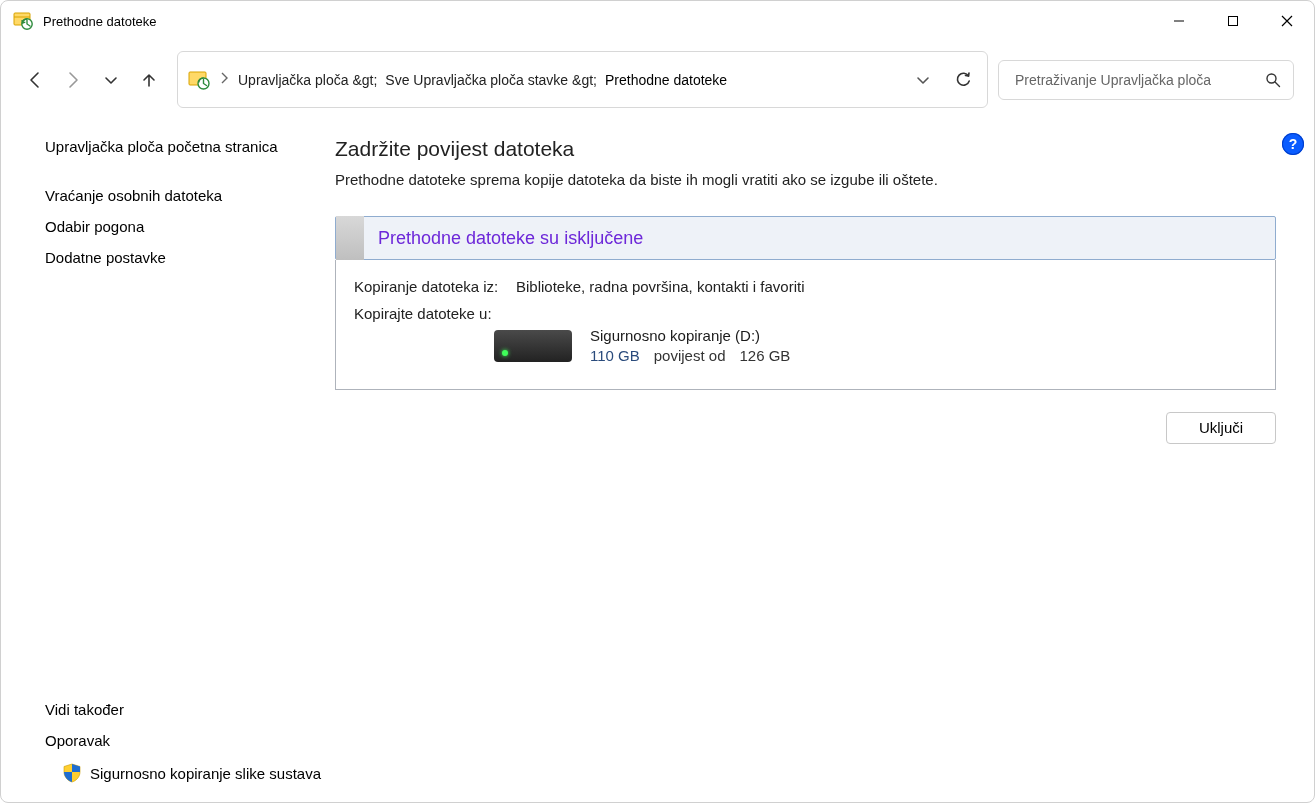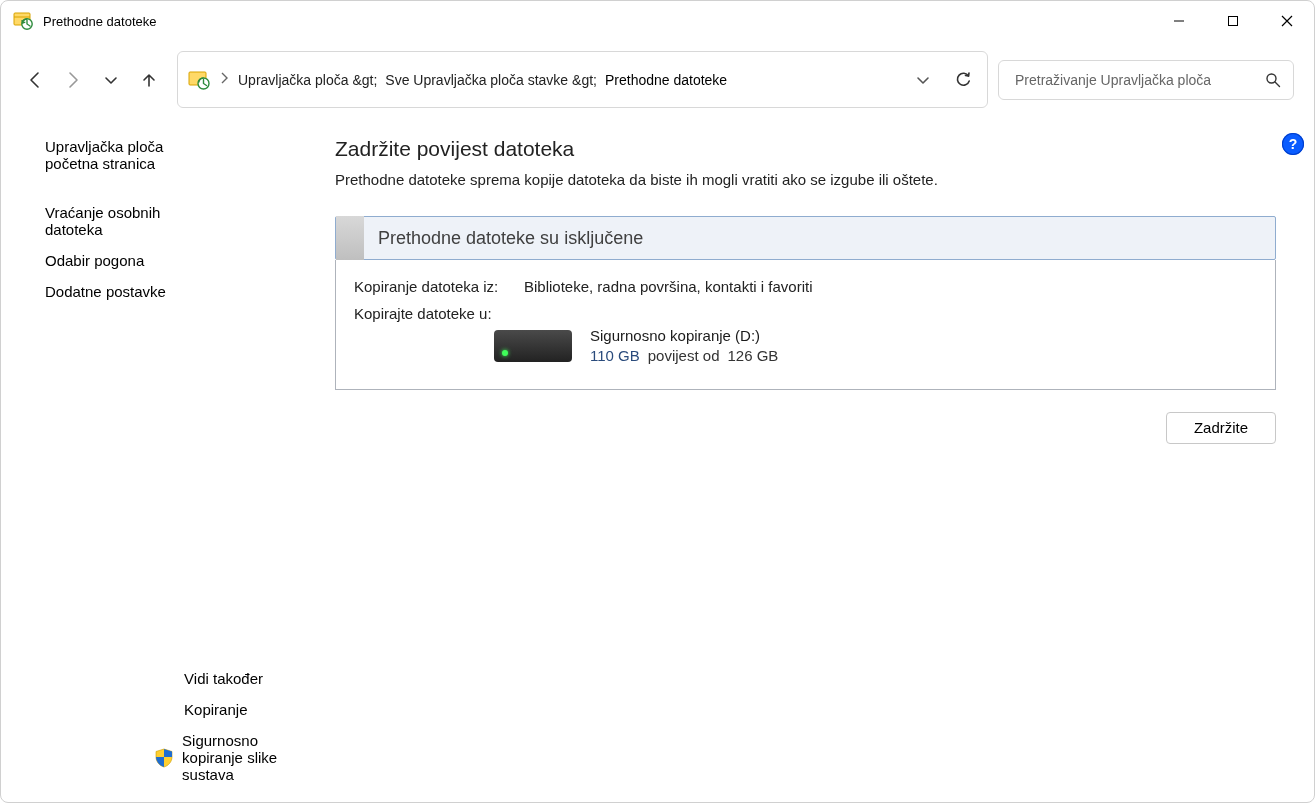--- a/index.html
+++ b/index.html
@@ -113,21 +113,21 @@
 
   
   .content {
     display: flex;
     padding: 14px 38px 20px 38px;
     height: calc(100% - 110px);
   }
   .sidebar {
     width: 292px;
     padding: 6px 10px 0 6px;
-    display:flex; flex-direction:row;
+    display:flex; flex-direction:column;
   }
   .sidebar .top-links { display:flex; flex-direction:column; gap:14px; }
   .sidebar a.home { color:#000; text-decoration:none; font-size:15px; cursor:pointer; margin-bottom: 18px; }
   .sidebar a.link { color:#000; text-decoration:none; font-size:15px; cursor:pointer; }
   .sidebar .bottom-links { margin-top:auto; display:flex; flex-direction:column; gap:14px; padding-bottom: 6px; }
   .sidebar .bottom-heading { color:#000; font-size:15px; }
   .sidebar .shield-row { display:flex; align-items:center; gap:8px; margin-left:-30px;justify-content:flex-end; }
 
   .main {
     flex:1;
@@ -144,48 +144,48 @@
   .status-box {
     border: 1px solid #8faccf;
     border-radius: 2px;
     background: #eef2f8;
     display:flex; align-items:center;
     height: 44px;
     padding: 0 12px 0 0;
     margin-bottom: 0;
   }
   .status-box .grey-square { width:28px; height:44px; background: linear-gradient(#d8d8d8,#bfbfbf); margin-right: 14px; }
-  .status-box .status-text { font-size: 18px; color:#404040;text-align:right; }
+  .status-box .status-text { font-size: 18px; color:#6d28d9;text-align:right; }
 
   .details-box {
     border: 1px solid #aeb3bb;
     border-top: none;
     padding: 18px 18px 22px 18px;
   }
-  .details-row { display:flex; align-items:flex-start; font-size:15px; margin-bottom: 10px; gap: 20px; }
+  .details-row { display:flex; align-items:flex-start; font-size:15px; margin-bottom: 10px; gap: 12px; }
   .details-row .label { width: 150px; color:#222; }
   .details-row .value { color:#222; }
 
   .drive-row { display:flex; align-items:center; gap: 18px; margin-top: 4px; }
   .drive-icon {
     width: 78px; height: 32px;
     background: linear-gradient(#4a4a4a,#222);
     border-radius: 4px;
     position: relative;
     margin-left: 140px;
   }
   .drive-icon::after {
     content:"";
     position:absolute; left:8px; bottom:6px;
     width:6px; height:6px; border-radius:50%;
     background:#3fff5a;
     box-shadow: 0 0 4px #3fff5a;
   }
   .drive-info { display:flex; flex-direction:column; font-size:15px; line-height:1.35; }
-  .drive-info .free { color:#2a4b7c; display:flex; align-items:baseline; gap:8px; }
+  .drive-info .free { color:#2a4b7c; display:flex; align-items:baseline; gap:14px; }
   .drive-info .free .num { font-size:15px; }
   .drive-info .free .of { color:#333; }
 
   .action-row { display:flex; justify-content:flex-end; margin-top: 22px; }
   .turn-on-btn {
     min-width: 110px;
     padding: 6px 22px 7px 22px;
     border: 1px solid #c8c8c8;
     border-radius: 4px;
     background: #fff;
@@ -301,21 +301,21 @@
 <div class="content">
   <div class="sidebar">
     <div class="top-links">
       <a class="home">Upravljačka ploča početna stranica</a>
       <a class="link">Vraćanje osobnih datoteka</a>
       <a class="link">Odabir pogona</a>
       <a class="link">Dodatne postavke</a>
     </div>
     <div class="bottom-links">
       <span class="bottom-heading">Vidi također</span>
-      <a class="link">Kopiranje</a>
+      <a class="link">Oporavak</a>
       <div class="shield-row">
         <span class="shield-icon">
           <svg width="20" height="20" viewBox="0 0 20 20">
             <path d="M10 1 L18 3.5 V9 C18 14 14 18 10 19 C6 18 2 14 2 9 V3.5 Z" fill="#ffcf30" stroke="#c79a00" stroke-width="0.6"></path>
             <path d="M10 1 L18 3.5 V9 L10 9 Z" fill="#1f6dd0"></path>
             <path d="M10 9 L2 9 V3.5 L10 1 Z" fill="#1f6dd0" opacity="0"></path>
             <path d="M10 9 L10 19 C6 18 2 14 2 9 Z" fill="#1f6dd0"></path>
           </svg>
         </span>
         <a class="link">Sigurnosno kopiranje slike sustava</a>
@@ -347,16 +347,16 @@
           <span class="free">
             <span class="num">110 GB</span>
             <span class="of">povijest od</span>
             <span class="of">126 GB</span>
           </span>
         </div>
       </div>
     </div>
 
     <div class="action-row">
-      <button class="turn-on-btn">Zadržite</button>
+      <button class="turn-on-btn">Uključi</button>
     </div>
   </div>
 </div>
 
 </body></html>

